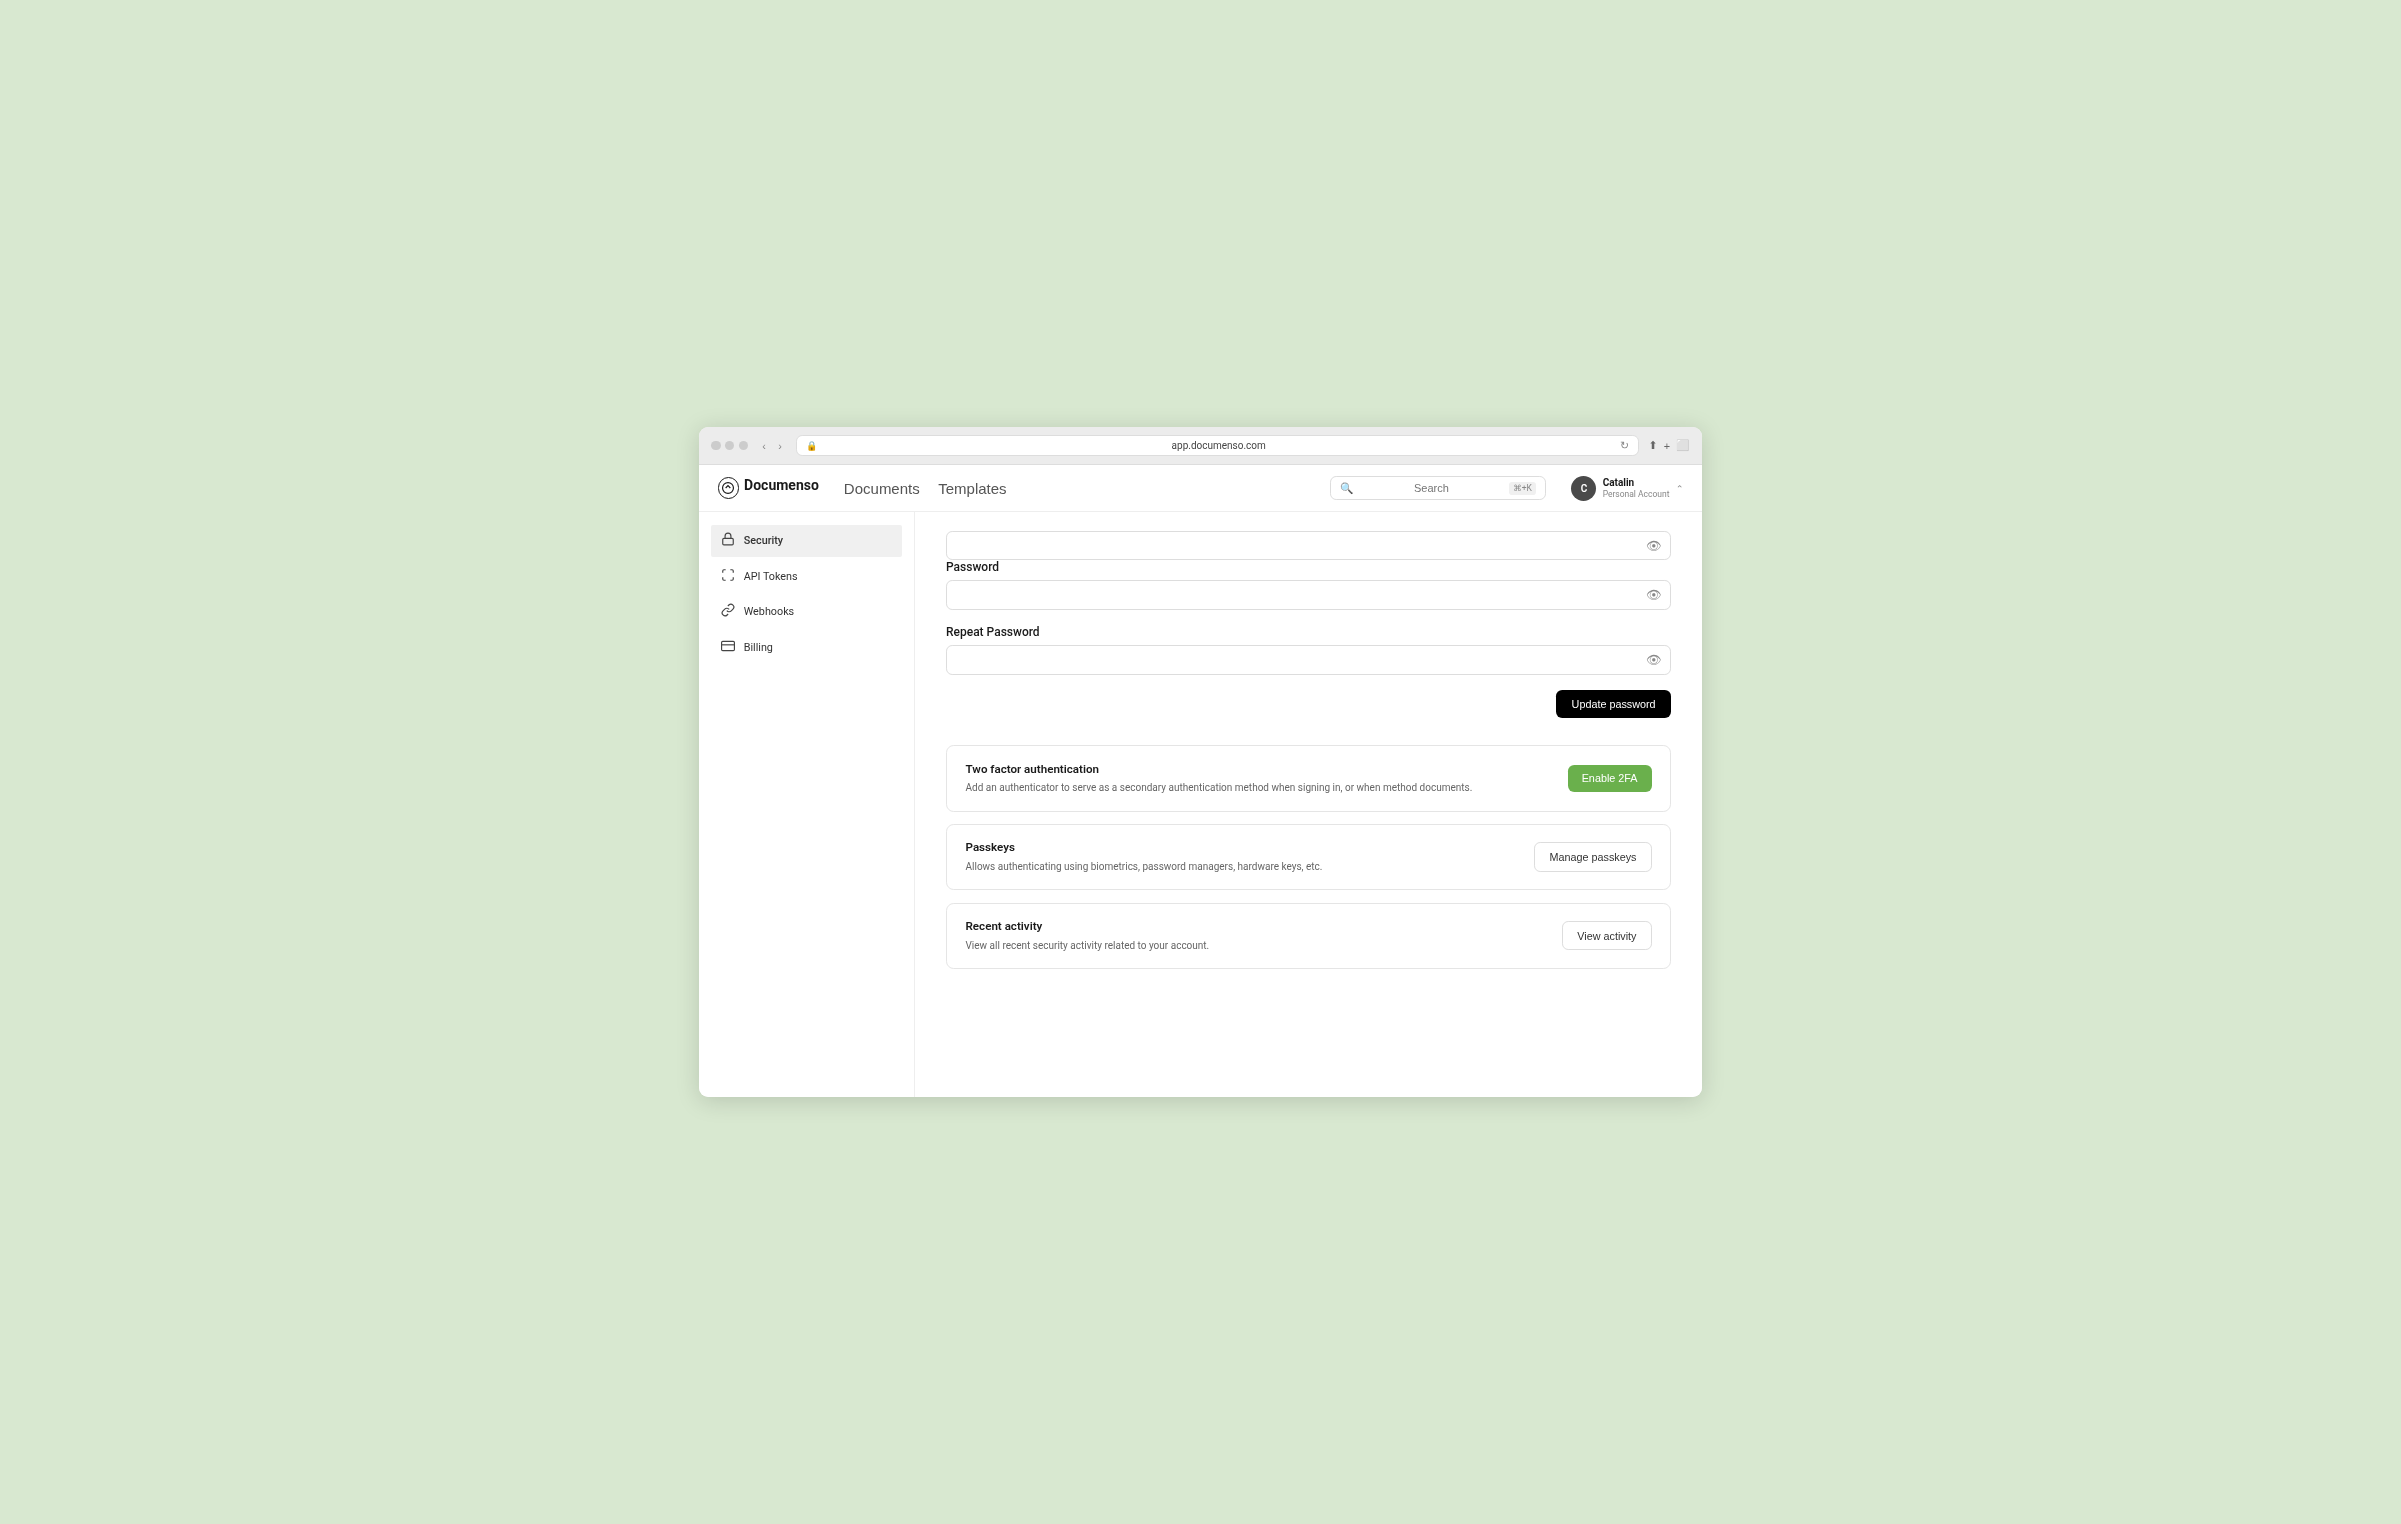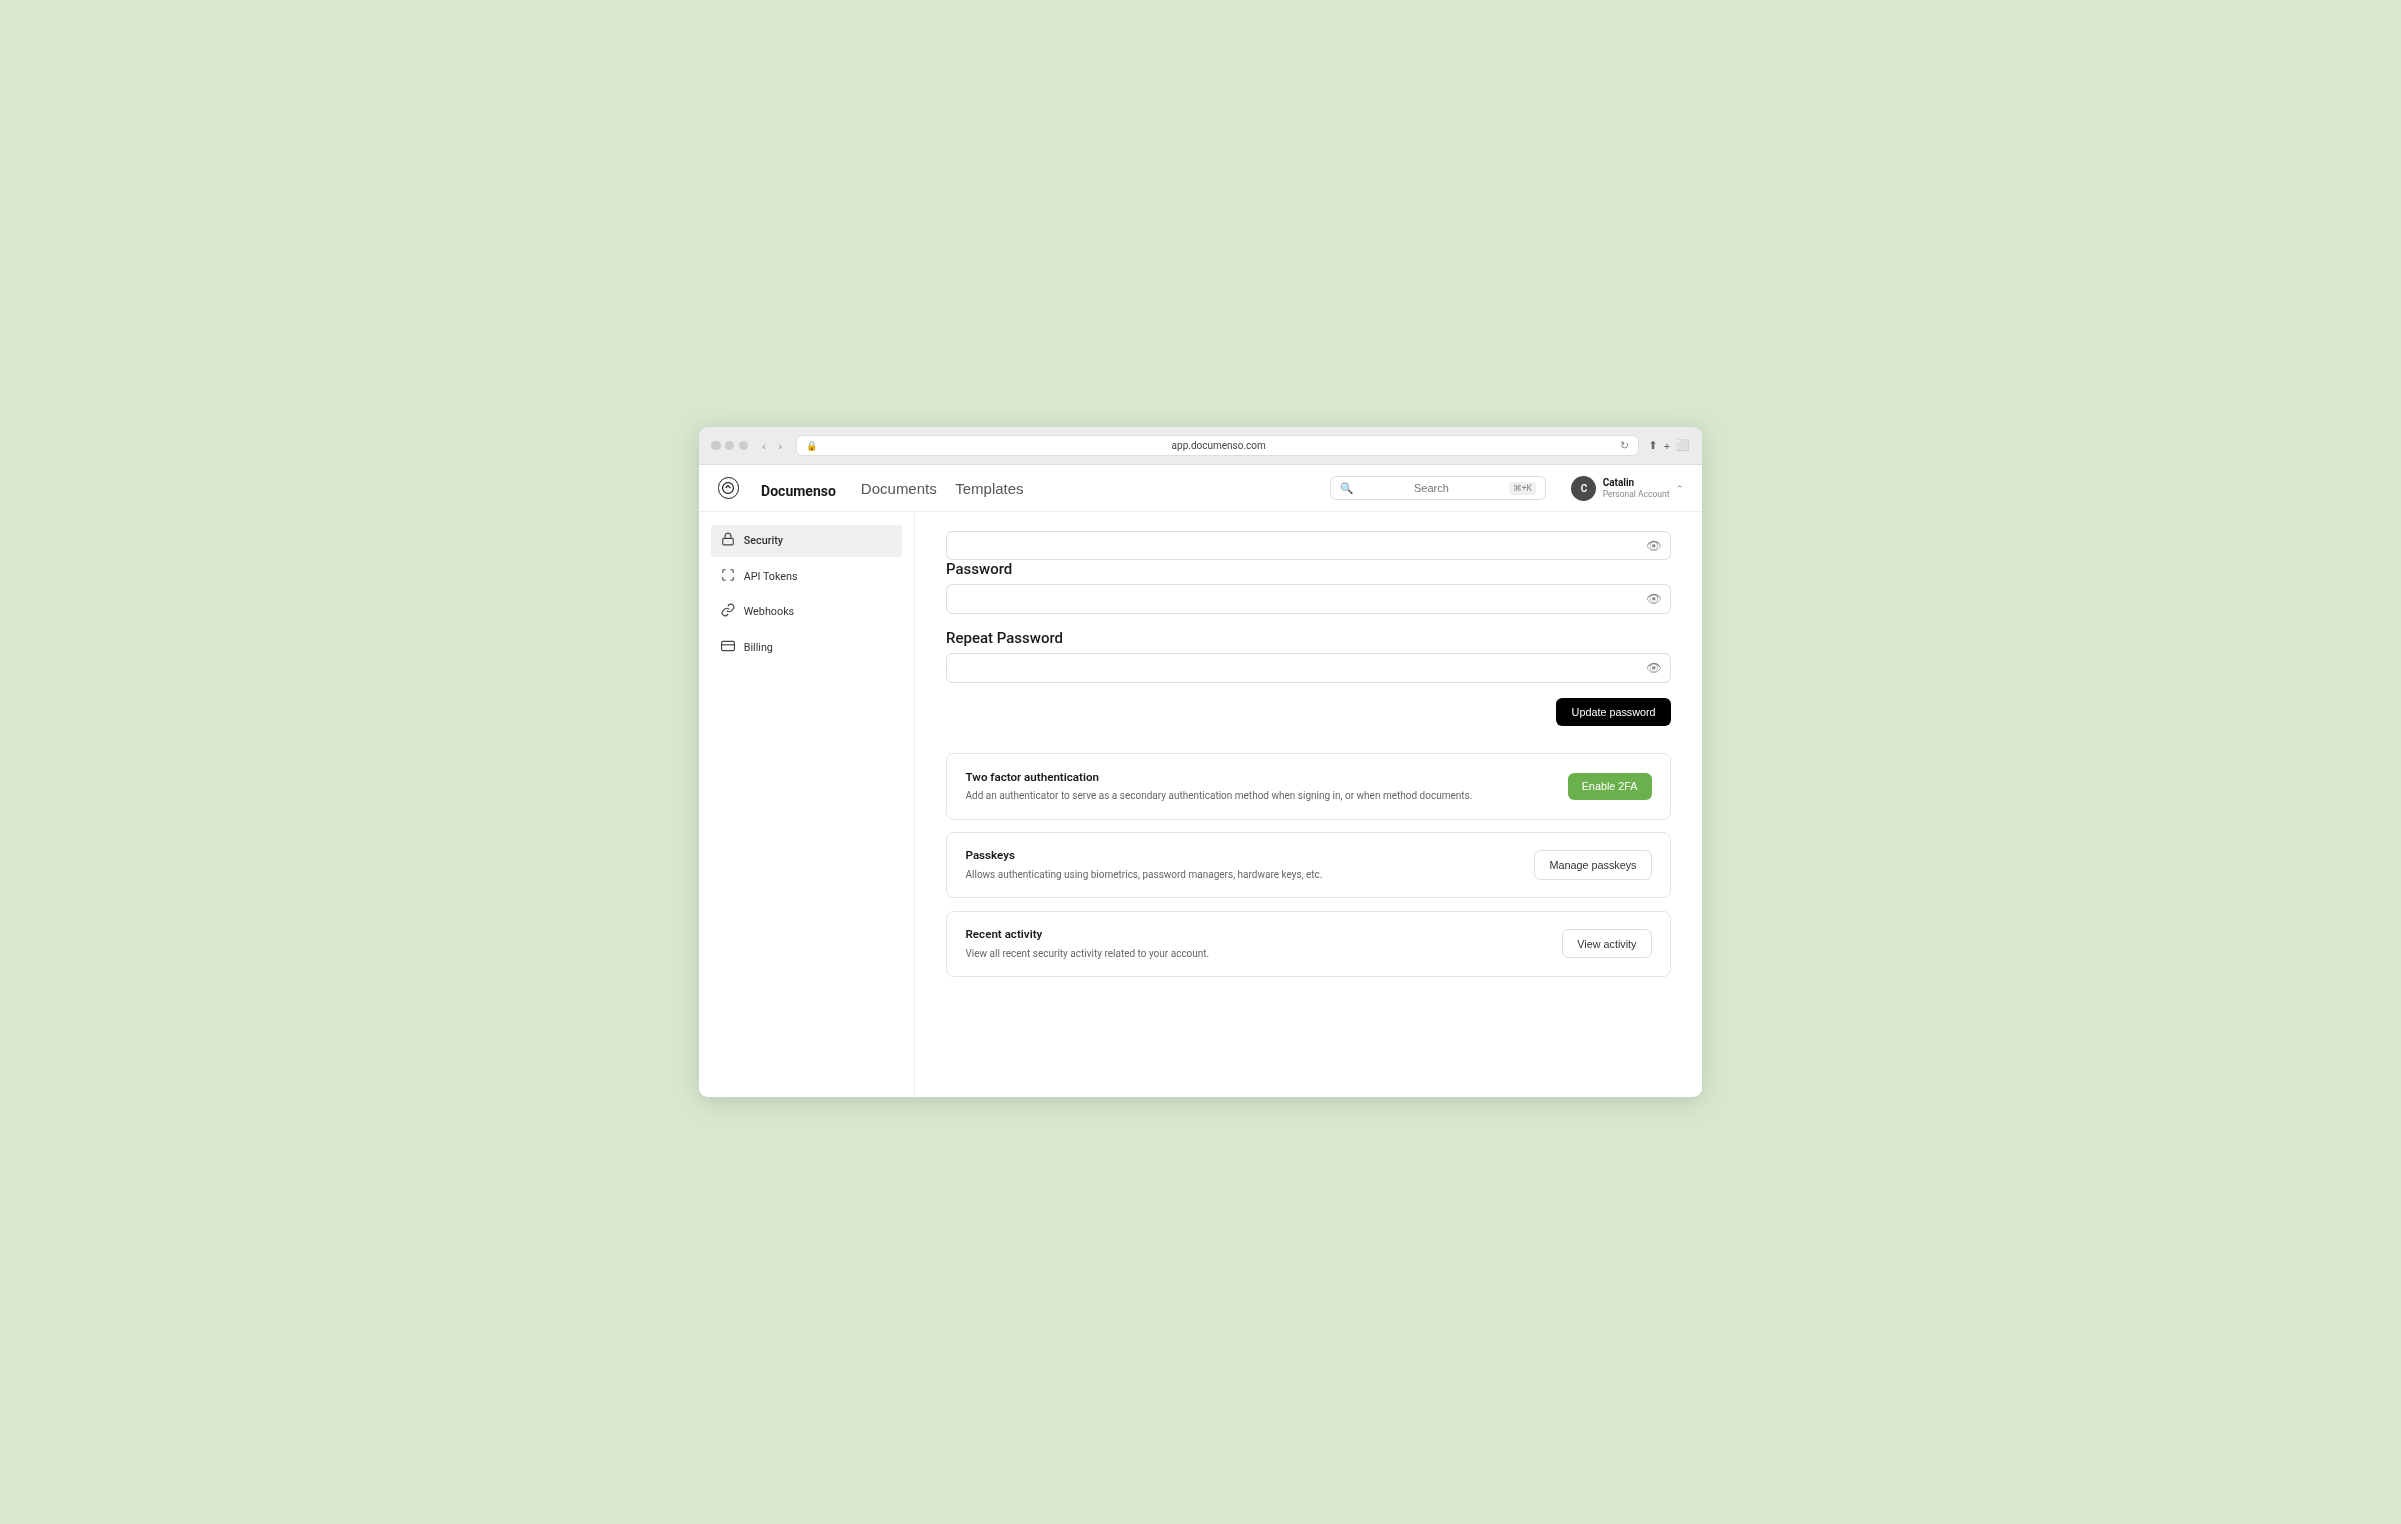--- a/index.html
+++ b/index.html
@@ -81,22 +81,22 @@
     }
     .app-header {
       display: flex;
       align-items: center;
       padding: 10.8px 18.5px;
       border-bottom: 0.8px solid #eee;
       gap: 25px;
     }
     .app-logo {
       display: flex;
-      align-items: flex-end;
-      gap: 22px;
+      align-items: flex-start;
+      gap: 5px;
       font-weight: 700;
       font-size: 14px;
       color: #1a1a1a;
     }
     .logo-icon {
       width: 21.6px; height: 21.6px;
       border: 1.5px solid #1a1a1a;
       border-radius: 50%;
       display: flex;
       align-items: center;
@@ -194,21 +194,21 @@
       flex: 1;
       padding: 18.5px 31px;
       overflow-y: auto;
     }
 
     
     .form-group {
       margin-bottom: 15.4px;
     }
     .form-label {
-      font-size: 15px;
+      font-size: 12px;
       font-weight: 500;
       color: #1a1a1a;
       margin-bottom: 6.2px;
       display: block;
     }
     .input-wrapper {
       position: relative;
     }
     .form-input {
       width: 100%;

